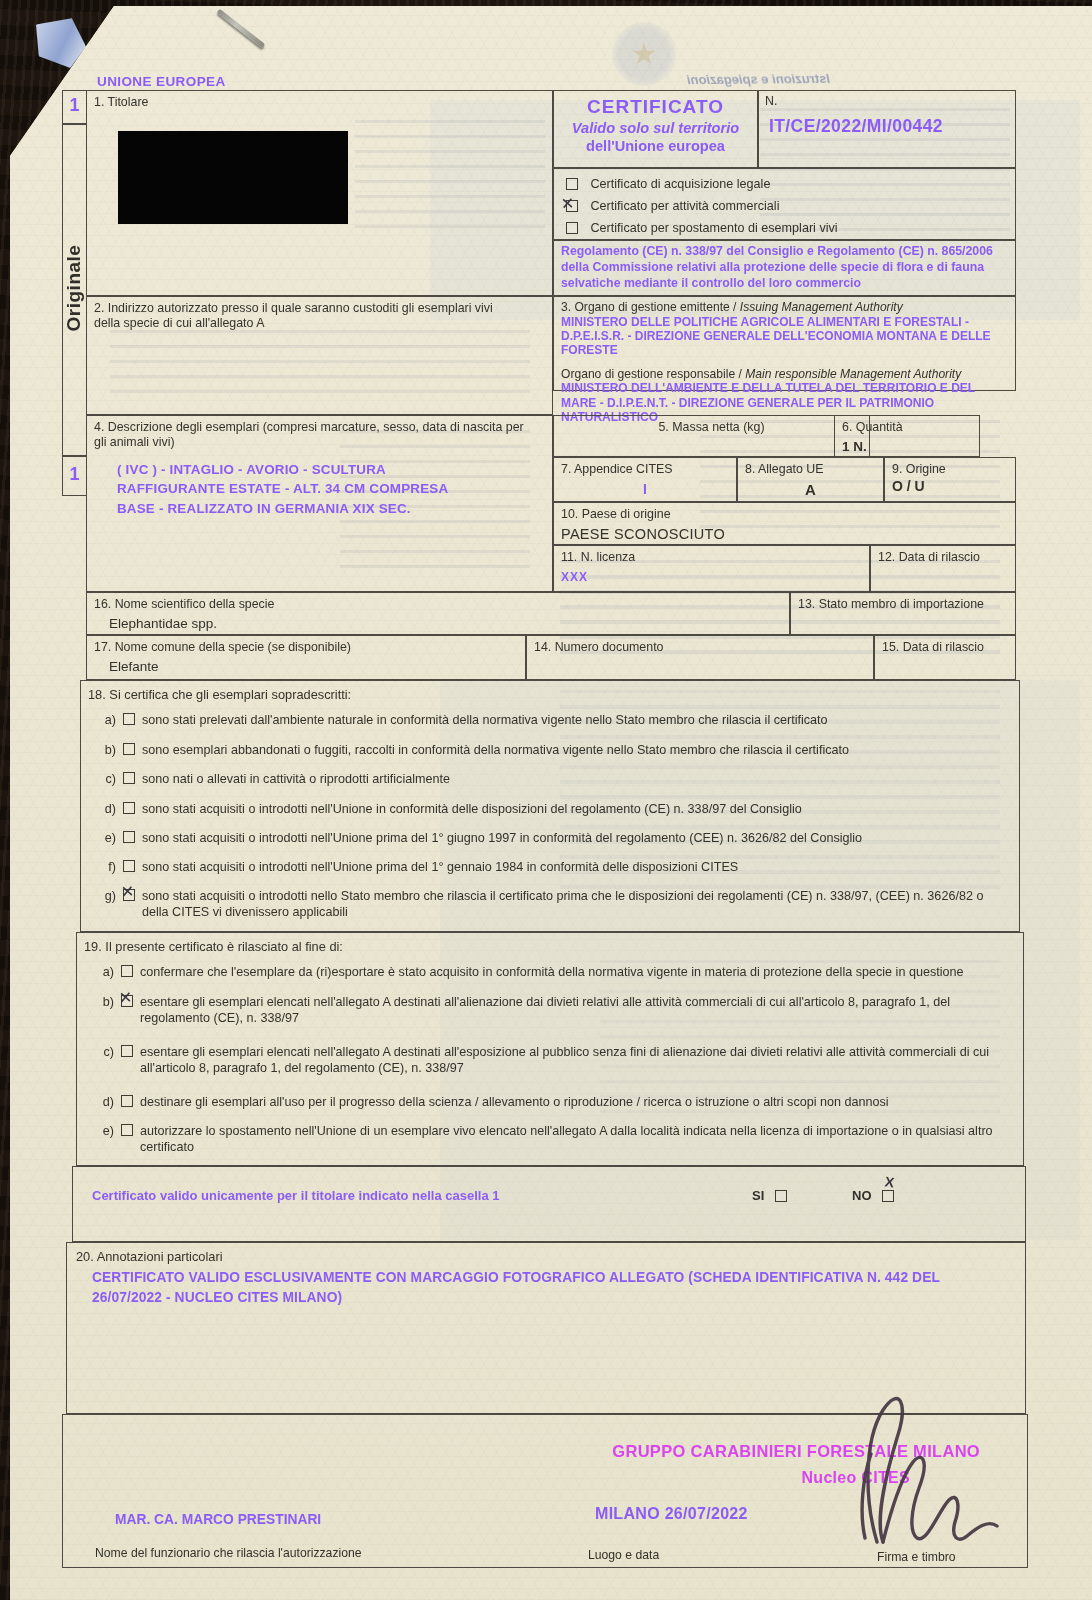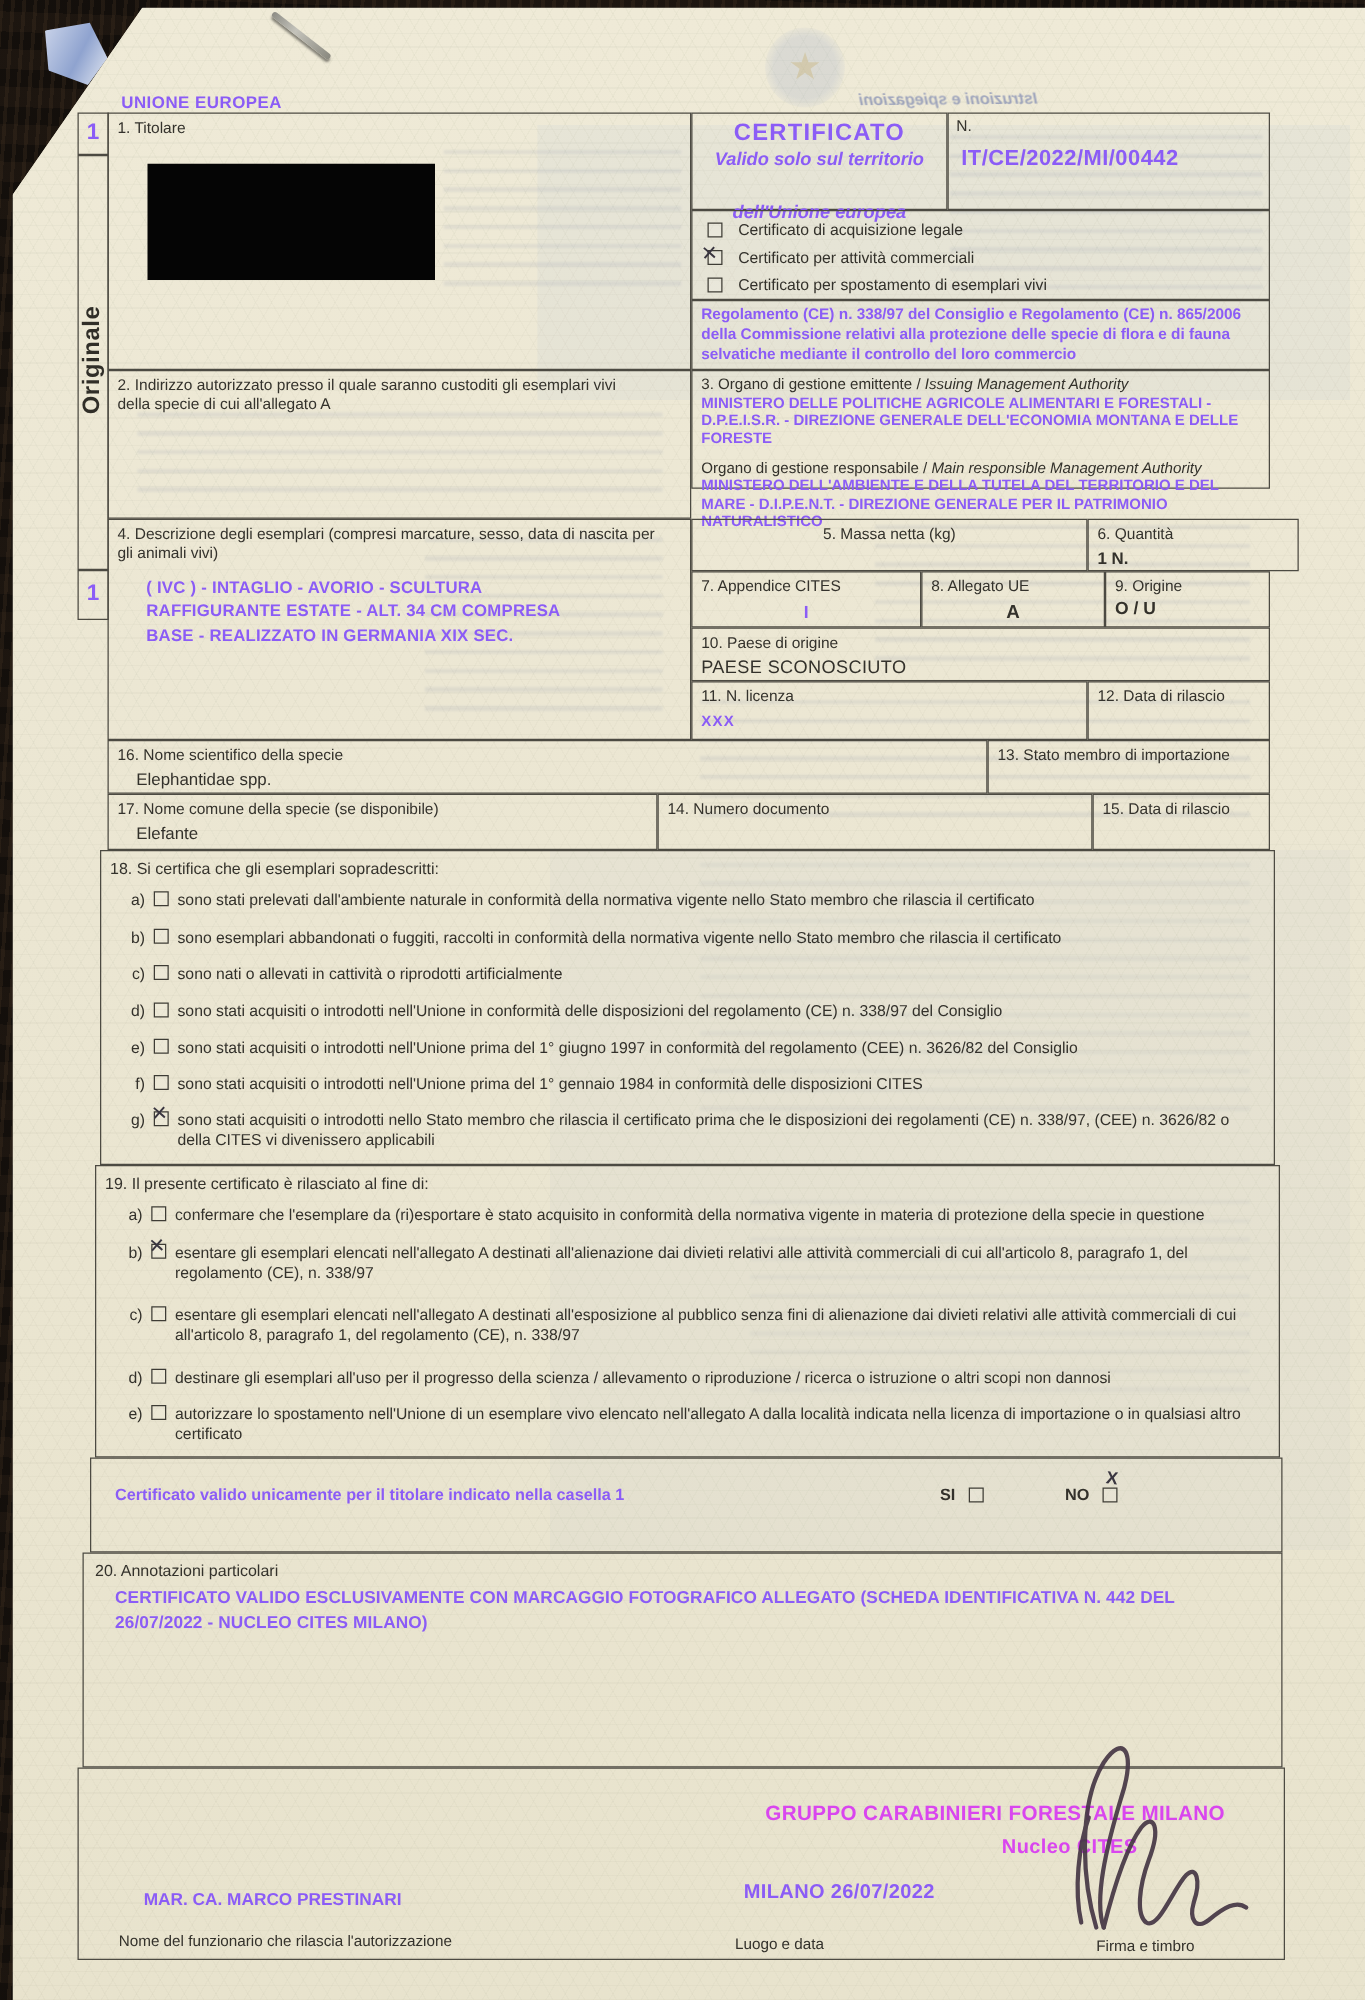--- a/index.html
+++ b/index.html
@@ -95,21 +95,21 @@
 
   <div class="cell" style="left:86px;top:90px;width:467px;height:206px;">
     <div class="lab pad">1.  Titolare</div>
     <div style="position:absolute;left:31px;top:40px;width:230px;height:93px;background:#050505;"></div>
   </div>
 
   <div class="cell" style="left:553px;top:90px;width:205px;height:78px;">
     <div style="text-align:center;padding-top:5px;">
       <div class="b" style="font-size:19px;letter-spacing:1px;">CERTIFICATO</div>
       <div class="b" style="font-size:14.6px;font-style:italic;line-height:1.2;margin-top:2px;">Valido solo sul territorio</div>
-      <div class="b" style="font-size:14.6px;font-style:italic;line-height:1.2;margin-top:24px;">dell'Unione europea</div>
+      <div class="b" style="font-size:14.6px;line-height:1.2;">dell'Unione europea</div>
     </div>
   </div>
   <div class="cell" style="left:758px;top:90px;width:258px;height:78px;">
     <div class="lab" style="padding:3px 6px;">N.</div>
     <div class="b" style="font-size:17.5px;padding:4px 10px;letter-spacing:.4px;">IT/CE/2022/MI/00442</div>
   </div>
 
   <div class="cell" style="left:553px;top:168px;width:463px;height:72px;">
     <div style="position:absolute;left:12px;top:8px;font-size:12.6px;">
       <span class="cbx"><i class="mk"></i></span>
@@ -142,21 +142,21 @@
     </div>
   </div>
 
   <div class="cell" style="left:86px;top:415px;width:467px;height:177px;">
     <div class="lab pad" style="width:440px;">4.  Descrizione degli esemplari (compresi marcature, sesso, data di nascita per gli animali vivi)</div>
     <div class="b" style="position:absolute;left:30px;top:44px;width:372px;font-size:13.4px;line-height:1.45;letter-spacing:.2px;">( IVC ) - INTAGLIO - AVORIO - SCULTURA RAFFIGURANTE ESTATE - ALT. 34 CM COMPRESA BASE - REALIZZATO IN GERMANIA XIX SEC.</div>
   </div>
   <div class="cell" style="left:553px;top:415px;width:317px;height:42px;text-align:center;">
     <div class="lab pad">5.  Massa netta  (kg)</div>
   </div>
-  <div class="cell" style="left:870px;top:415px;width:169px;height:42px;">
+  <div class="cell" style="left:834px;top:415px;width:146px;height:42px;">
     <div class="lab pad">6.  Quantità</div>
     <div style="padding:0 7px;font-size:13.5px;font-weight:600;">1  N.</div>
   </div>
   <div class="cell" style="left:553px;top:457px;width:184px;height:45px;">
     <div class="lab pad">7.  Appendice CITES</div>
     <div class="b" style="text-align:center;font-size:14px;">I</div>
   </div>
   <div class="cell" style="left:737px;top:457px;width:147px;height:45px;">
     <div class="lab pad">8.  Allegato UE</div>
     <div style="text-align:center;font-size:15px;font-weight:600;">A</div>

